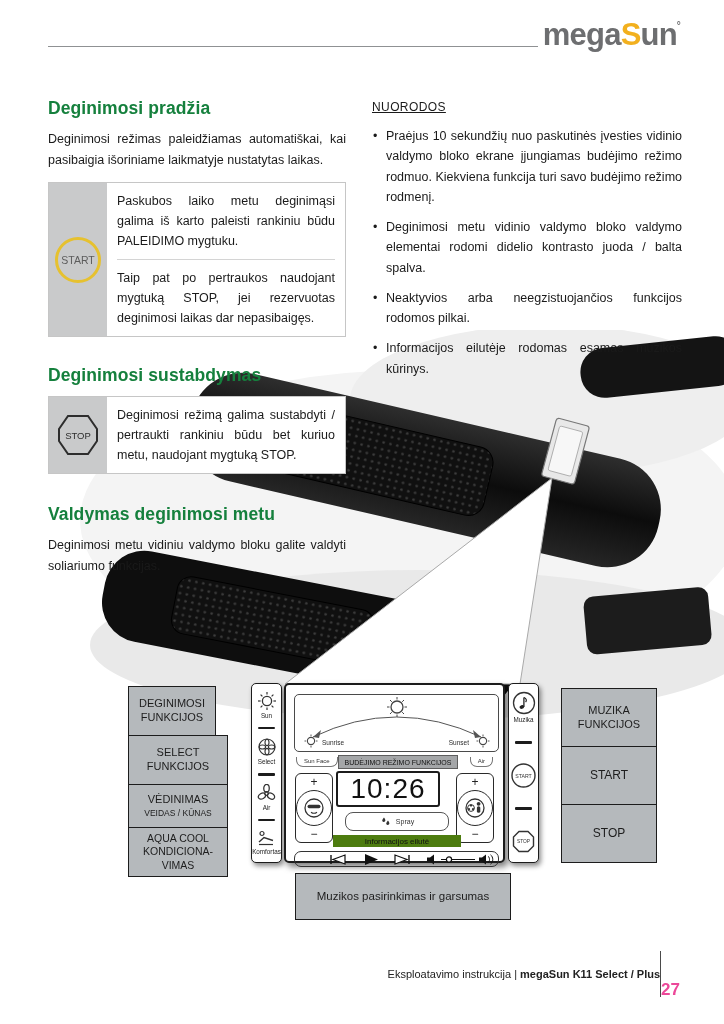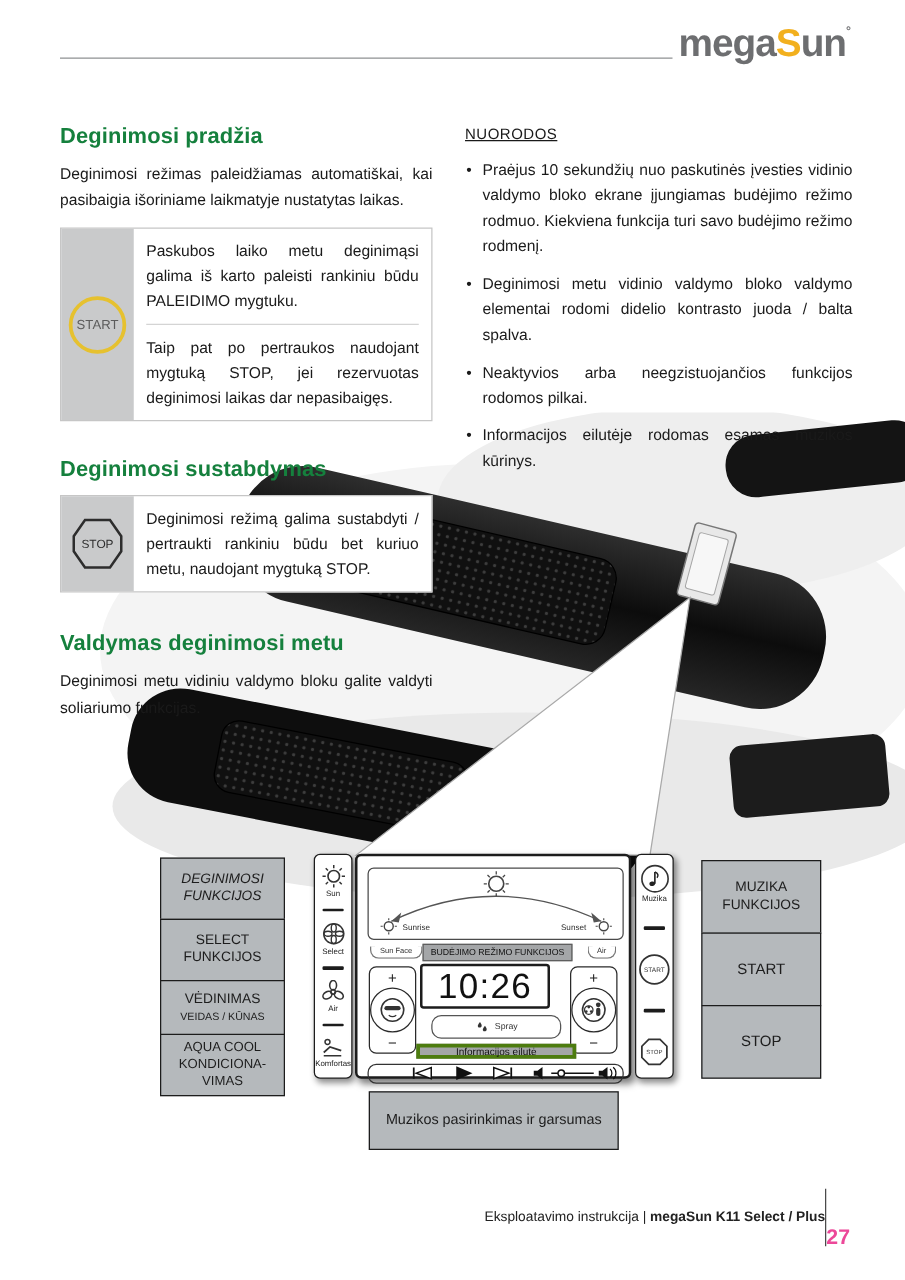--- a/index.html
+++ b/index.html
@@ -59,21 +59,21 @@
   .stepper { position:absolute; top:88px; width:38px; height:70px; border:1.3px solid #2a2a2a; border-radius:6px; }
   .stepper.l { left:9px; } .stepper.r { right:9px; }
   .stepper .plus, .stepper .minus { position:absolute; left:0; width:100%; text-align:center; font-size:12px; color:#222; }
   .stepper .plus { top:1px; } .stepper .minus { bottom:1px; }
   .stepper-circle { position:absolute; left:50%; top:50%; transform:translate(-50%,-50%); width:36px; height:36px;
     background:#fff; border:1.4px solid #2a2a2a; border-radius:50%; display:flex; align-items:center; justify-content:center; }
   .time-box { position:absolute; left:50px; top:86px; width:104px; height:36px; border:2px solid #1c1c1c;
     border-radius:3px; display:flex; align-items:center; justify-content:center; font-size:28px; color:#111; letter-spacing:1px; }
   .spray-bar { position:absolute; left:59px; top:127px; width:104px; height:19px; border:1px solid #555; border-radius:8px;
     display:flex; align-items:center; justify-content:center; gap:4px; font-size:7px; color:#333; }
-  .info-label { position:absolute; left:47px; top:150px; width:128px; height:12px; background:#a4a6a8; border:3px solid #4d7c0f;
+  .info-label { position:absolute; left:47px; top:150px; width:128px; height:12px; background:#a4a6a8; border:6px solid #4d7c0f;
     display:flex; align-items:center; justify-content:center; font-size:8px; color:#111; }
   .music-bar { position:absolute; left:8px; top:166px; width:205px; height:16px; border:1.2px solid #333; border-radius:7px; }
   
   .footer { position:absolute; right:44px; top:948px; display:flex; align-items:center; }
   .footer-text { font-size:11px; color:#222; }
   .footer-text b { font-weight:bold; }
   .footer-rule { width:1px; height:46px; background:#4a4a4a; }
   .page-num { font-size:17px; font-weight:bold; color:#ec4899;margin-top:32px; }
   svg text { font-family:"Liberation Sans", sans-serif; }
 </style>
@@ -159,38 +159,38 @@
       <div class="notes-title">NUORODOS</div>
       <ul class="notes">
         <li class="note">Praėjus 10 sekundžių nuo paskutinės įvesties vidinio valdymo bloko ekrane įjungiamas budėjimo režimo rodmuo. Kiekviena funkcija turi savo budėjimo režimo rodmenį.</li>
         <li class="note">Deginimosi metu vidinio valdymo bloko valdymo elementai rodomi didelio kontrasto juoda / balta spalva.</li>
         <li class="note">Neaktyvios arba neegzistuojančios funkcijos rodomos pilkai.</li>
         <li class="note">Informacijos eilutėje rodomas esamas muzikos kūrinys.</li>
       </ul>
     </div>
   </div>
 
-  <div class="glabel pre" style="left:128px; top:686px; width:100px; height:50px;font-style:italic;">DEGINIMOSI
+  <div class="glabel pre" style="left:128px; top:686px; width:88px; height:50px;">DEGINIMOSI
 FUNKCIJOS</div>
   <div class="glabel pre" style="left:128px; top:735px; width:100px; height:50px;">SELECT
 FUNKCIJOS</div>
   <div class="glabel pre" style="left:128px; top:827px; width:100px; height:50px; font-size:10.5px;">AQUA COOL
 KONDICIONA-
 VIMAS</div>
   <div class="glabel" style="left:128px; top:784px; width:100px; height:44px;">
     <span>VĖDINIMAS</span>
     <span class="sub">VEIDAS / KŪNAS</span>
   </div>
 
   <div class="glabel pre" style="left:561px; top:688px; width:96px; height:59px;">MUZIKA
 FUNKCIJOS</div>
   <div class="glabel" style="left:561px; top:746px; width:96px; height:59px; font-size:12px;">START</div>
   <div class="glabel" style="left:561px; top:804px; width:96px; height:59px; font-size:12px;">STOP</div>
 
-  <div class="glabel" style="left:295px; top:873px; width:200px; height:47px; font-size:11.5px;">Muzikos pasirinkimas ir garsumas</div>
+  <div class="glabel" style="left:295px; top:873px; width:216px; height:47px; font-size:11.5px;">Muzikos pasirinkimas ir garsumas</div>
 
   <div class="strip" style="left:251px;">
     <div class="strip-key">
       <svg width="20" height="20" viewBox="0 0 20 20">
         <circle cx="10" cy="10" r="4.6" fill="none" stroke="#333" stroke-width="1.3"></circle>
         <g stroke="#333" stroke-width="1.2">
           <line x1="10" y1="1" x2="10" y2="3.6"></line>
             <line x1="10" y1="16.4" x2="10" y2="19"></line>
           <line x1="1" y1="10" x2="3.6" y2="10"></line>
             <line x1="16.4" y1="10" x2="19" y2="10"></line>

